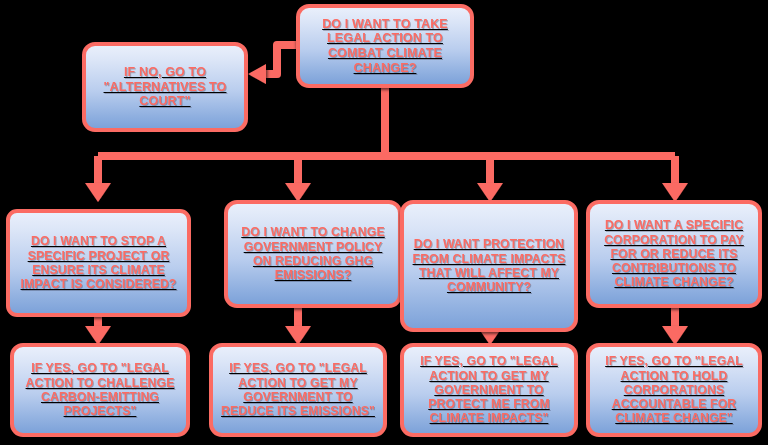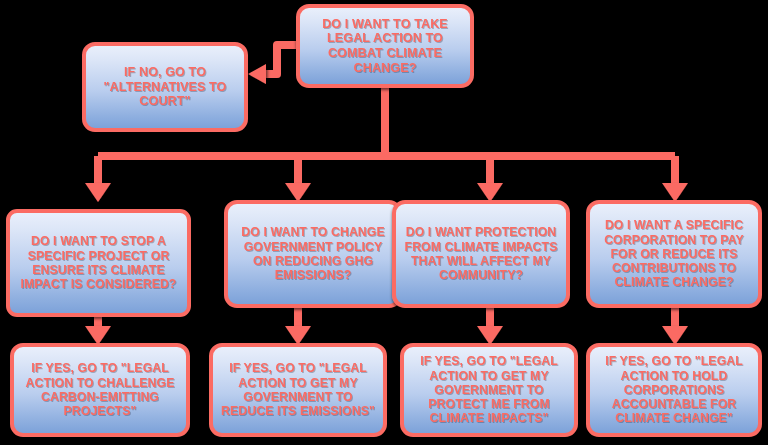--- a/index.html
+++ b/index.html
@@ -36,20 +36,21 @@
     z-index: 2;
     box-sizing: border-box;
     border: 4px solid #fb6b63;
     border-radius: 13px;
     background: linear-gradient(to bottom, #e9effb 0%, #dbe5f7 18%, #b9cdee 55%, #90b0e0 85%, #7da2d9 100%);
     display: flex;
     align-items: center;
     text-align: center;
     padding: 4px 6px;
     box-shadow: 0 2px 3px rgba(0,0,0,0.55);
+    text-decoration: underline;
   }
   .node .label {
     display: block;
     width: 100%;
     color: #fb6b63;
     font-weight: bold;
     font-size: 12.5px;
     line-height: 1.18;
     letter-spacing: 0.15px;
     text-transform: uppercase;
@@ -115,21 +116,21 @@
   </div>
 
   <div class="node mid" style="left:6px; top:209px; width:185px; height:108px;border-radius:11px;">
     <span class="label">DO I WANT TO STOP A SPECIFIC PROJECT OR ENSURE ITS CLIMATE IMPACT IS CONSIDERED?</span>
   </div>
 
   <div class="node mid" style="left:224px; top:200px; width:178px; height:108px;">
     <span class="label">DO I WANT TO CHANGE GOVERNMENT POLICY ON REDUCING GHG EMISSIONS?</span>
   </div>
 
-  <div class="node mid" style="left:392px; top:200px; width:178px; height:108px;">
+  <div class="node mid" style="left:400px; top:200px; width:178px; height:132px;">
     <span class="label">DO I WANT PROTECTION FROM CLIMATE IMPACTS THAT WILL AFFECT MY COMMUNITY?</span>
   </div>
 
   <div class="node mid" style="left:586px; top:200px; width:176px; height:108px;">
     <span class="label">DO I WANT A SPECIFIC CORPORATION TO PAY FOR OR REDUCE ITS CONTRIBUTIONS TO CLIMATE CHANGE?</span>
   </div>
 
   <div class="node leaf" style="left:10px; top:343px; width:180px; height:94px;">
     <span class="label">IF YES, GO TO "LEGAL ACTION TO CHALLENGE CARBON-EMITTING PROJECTS"</span>
   </div>

